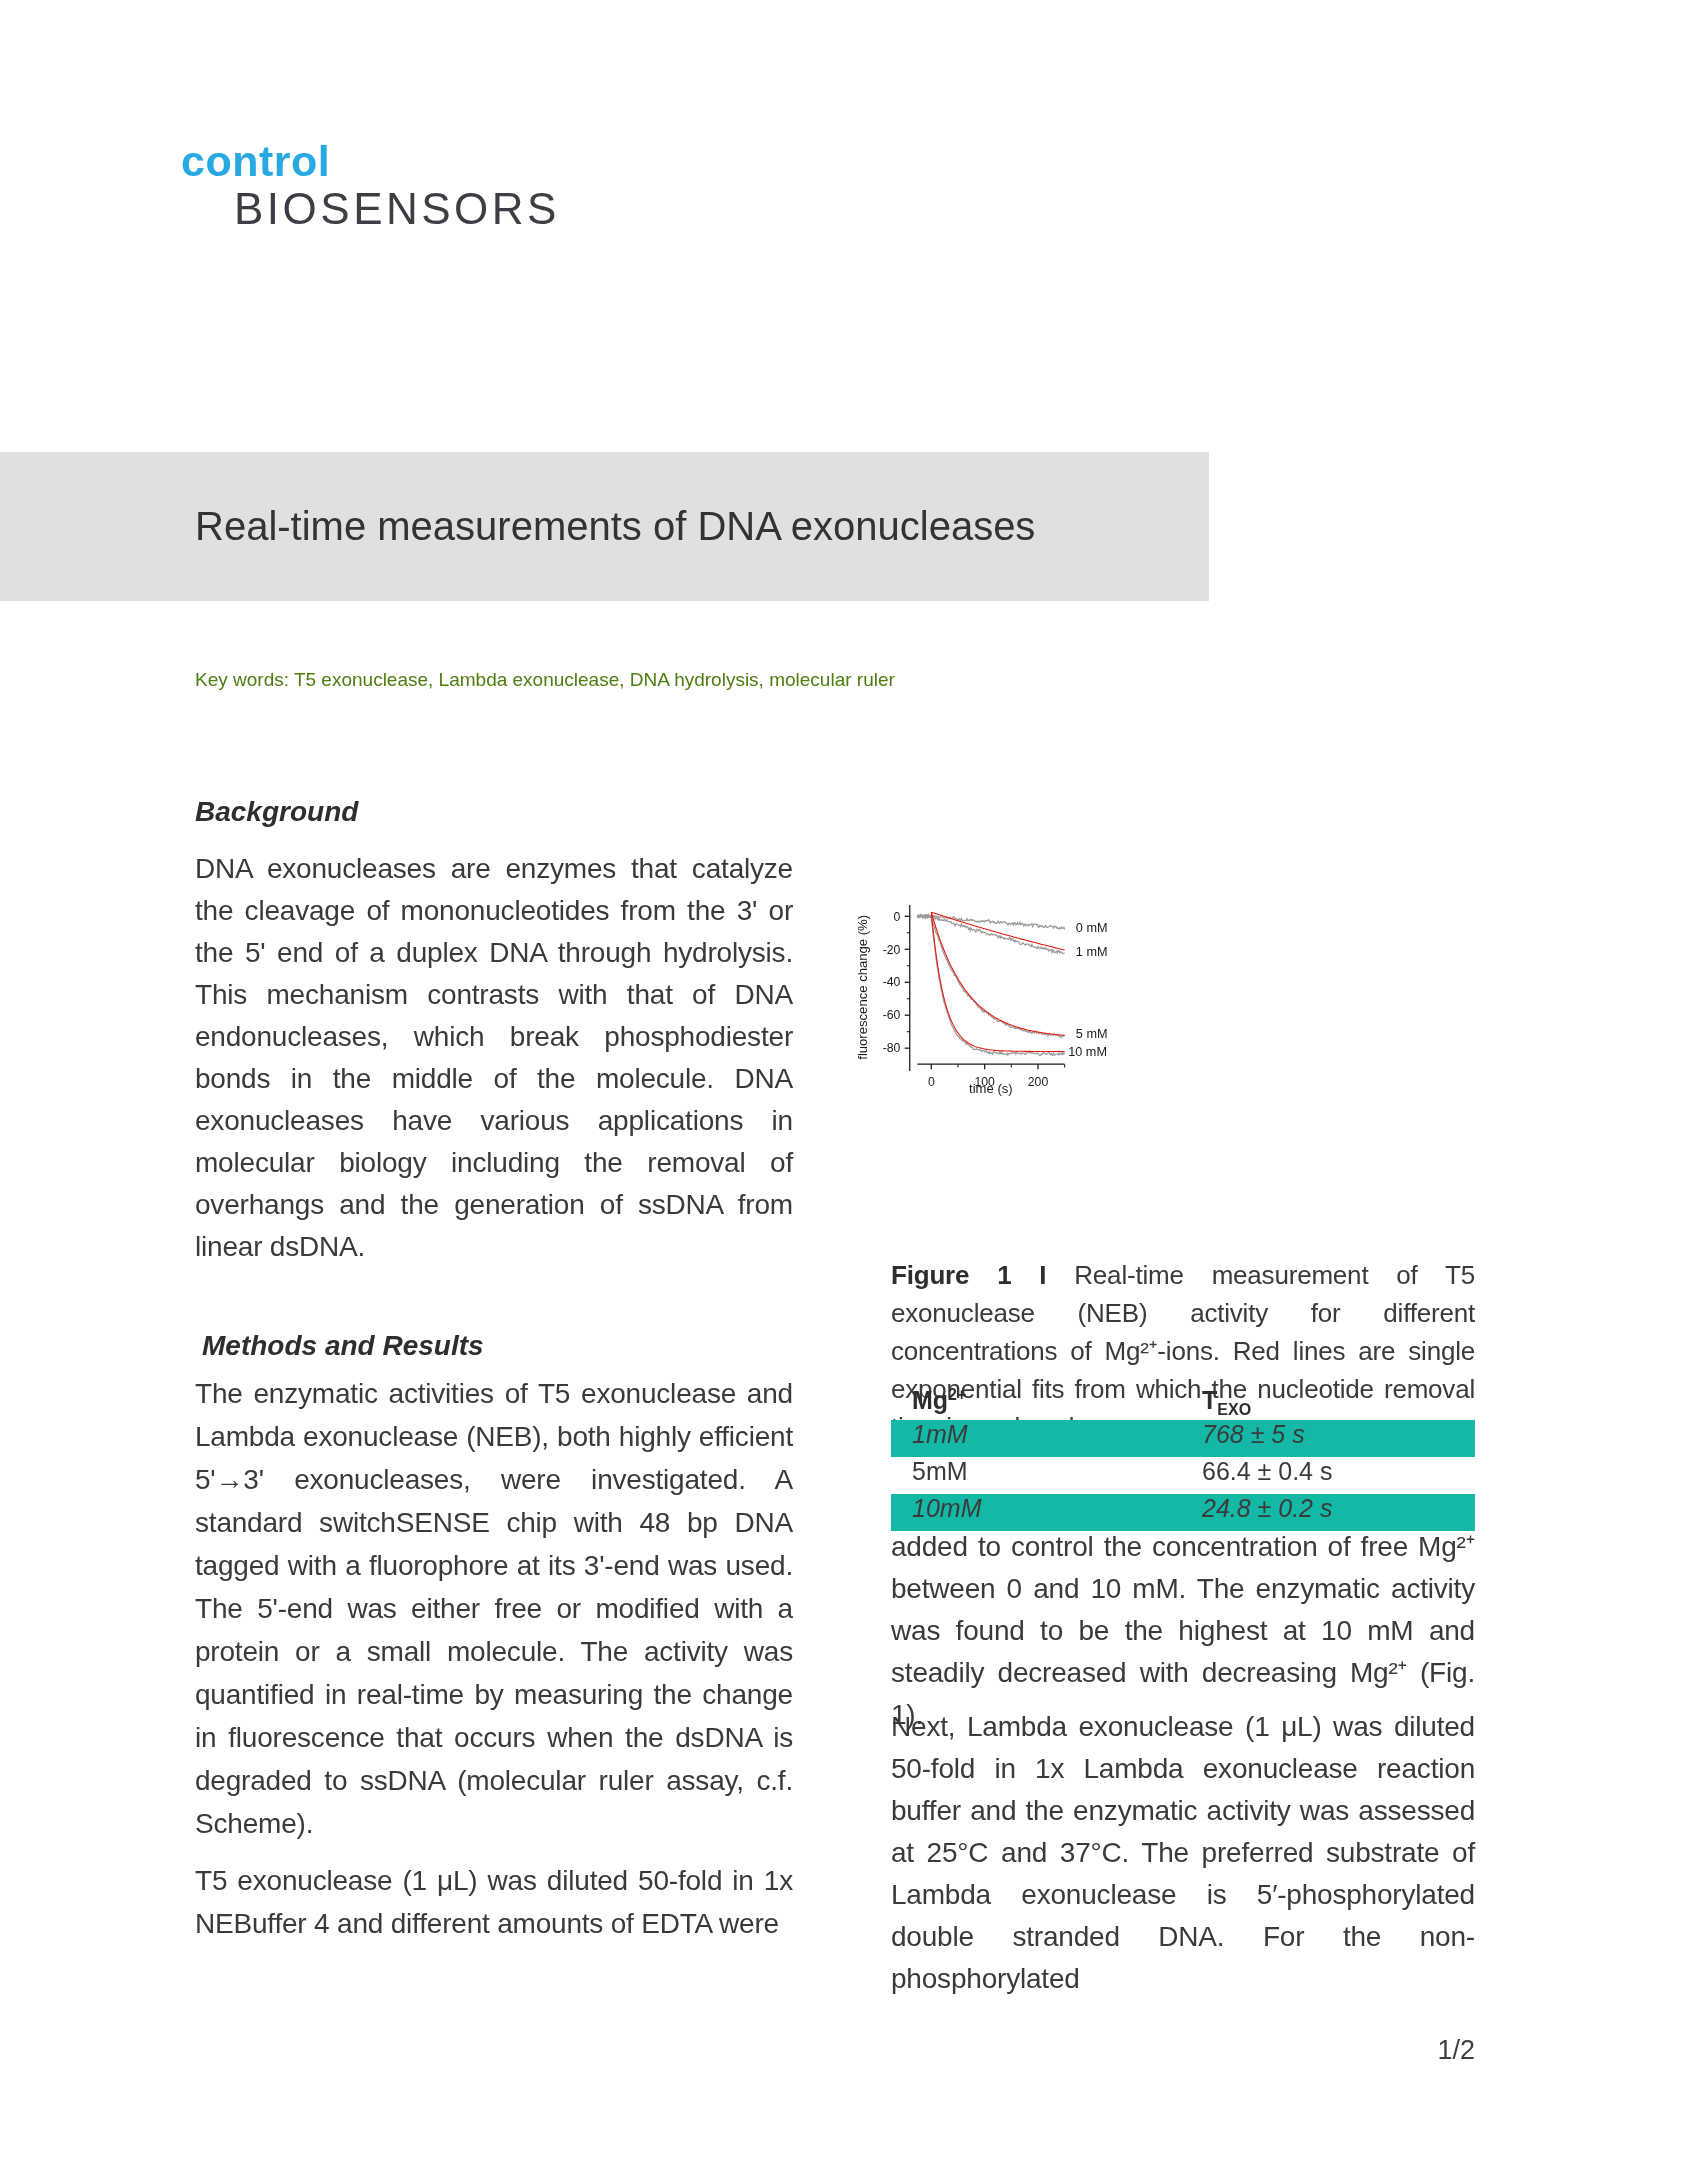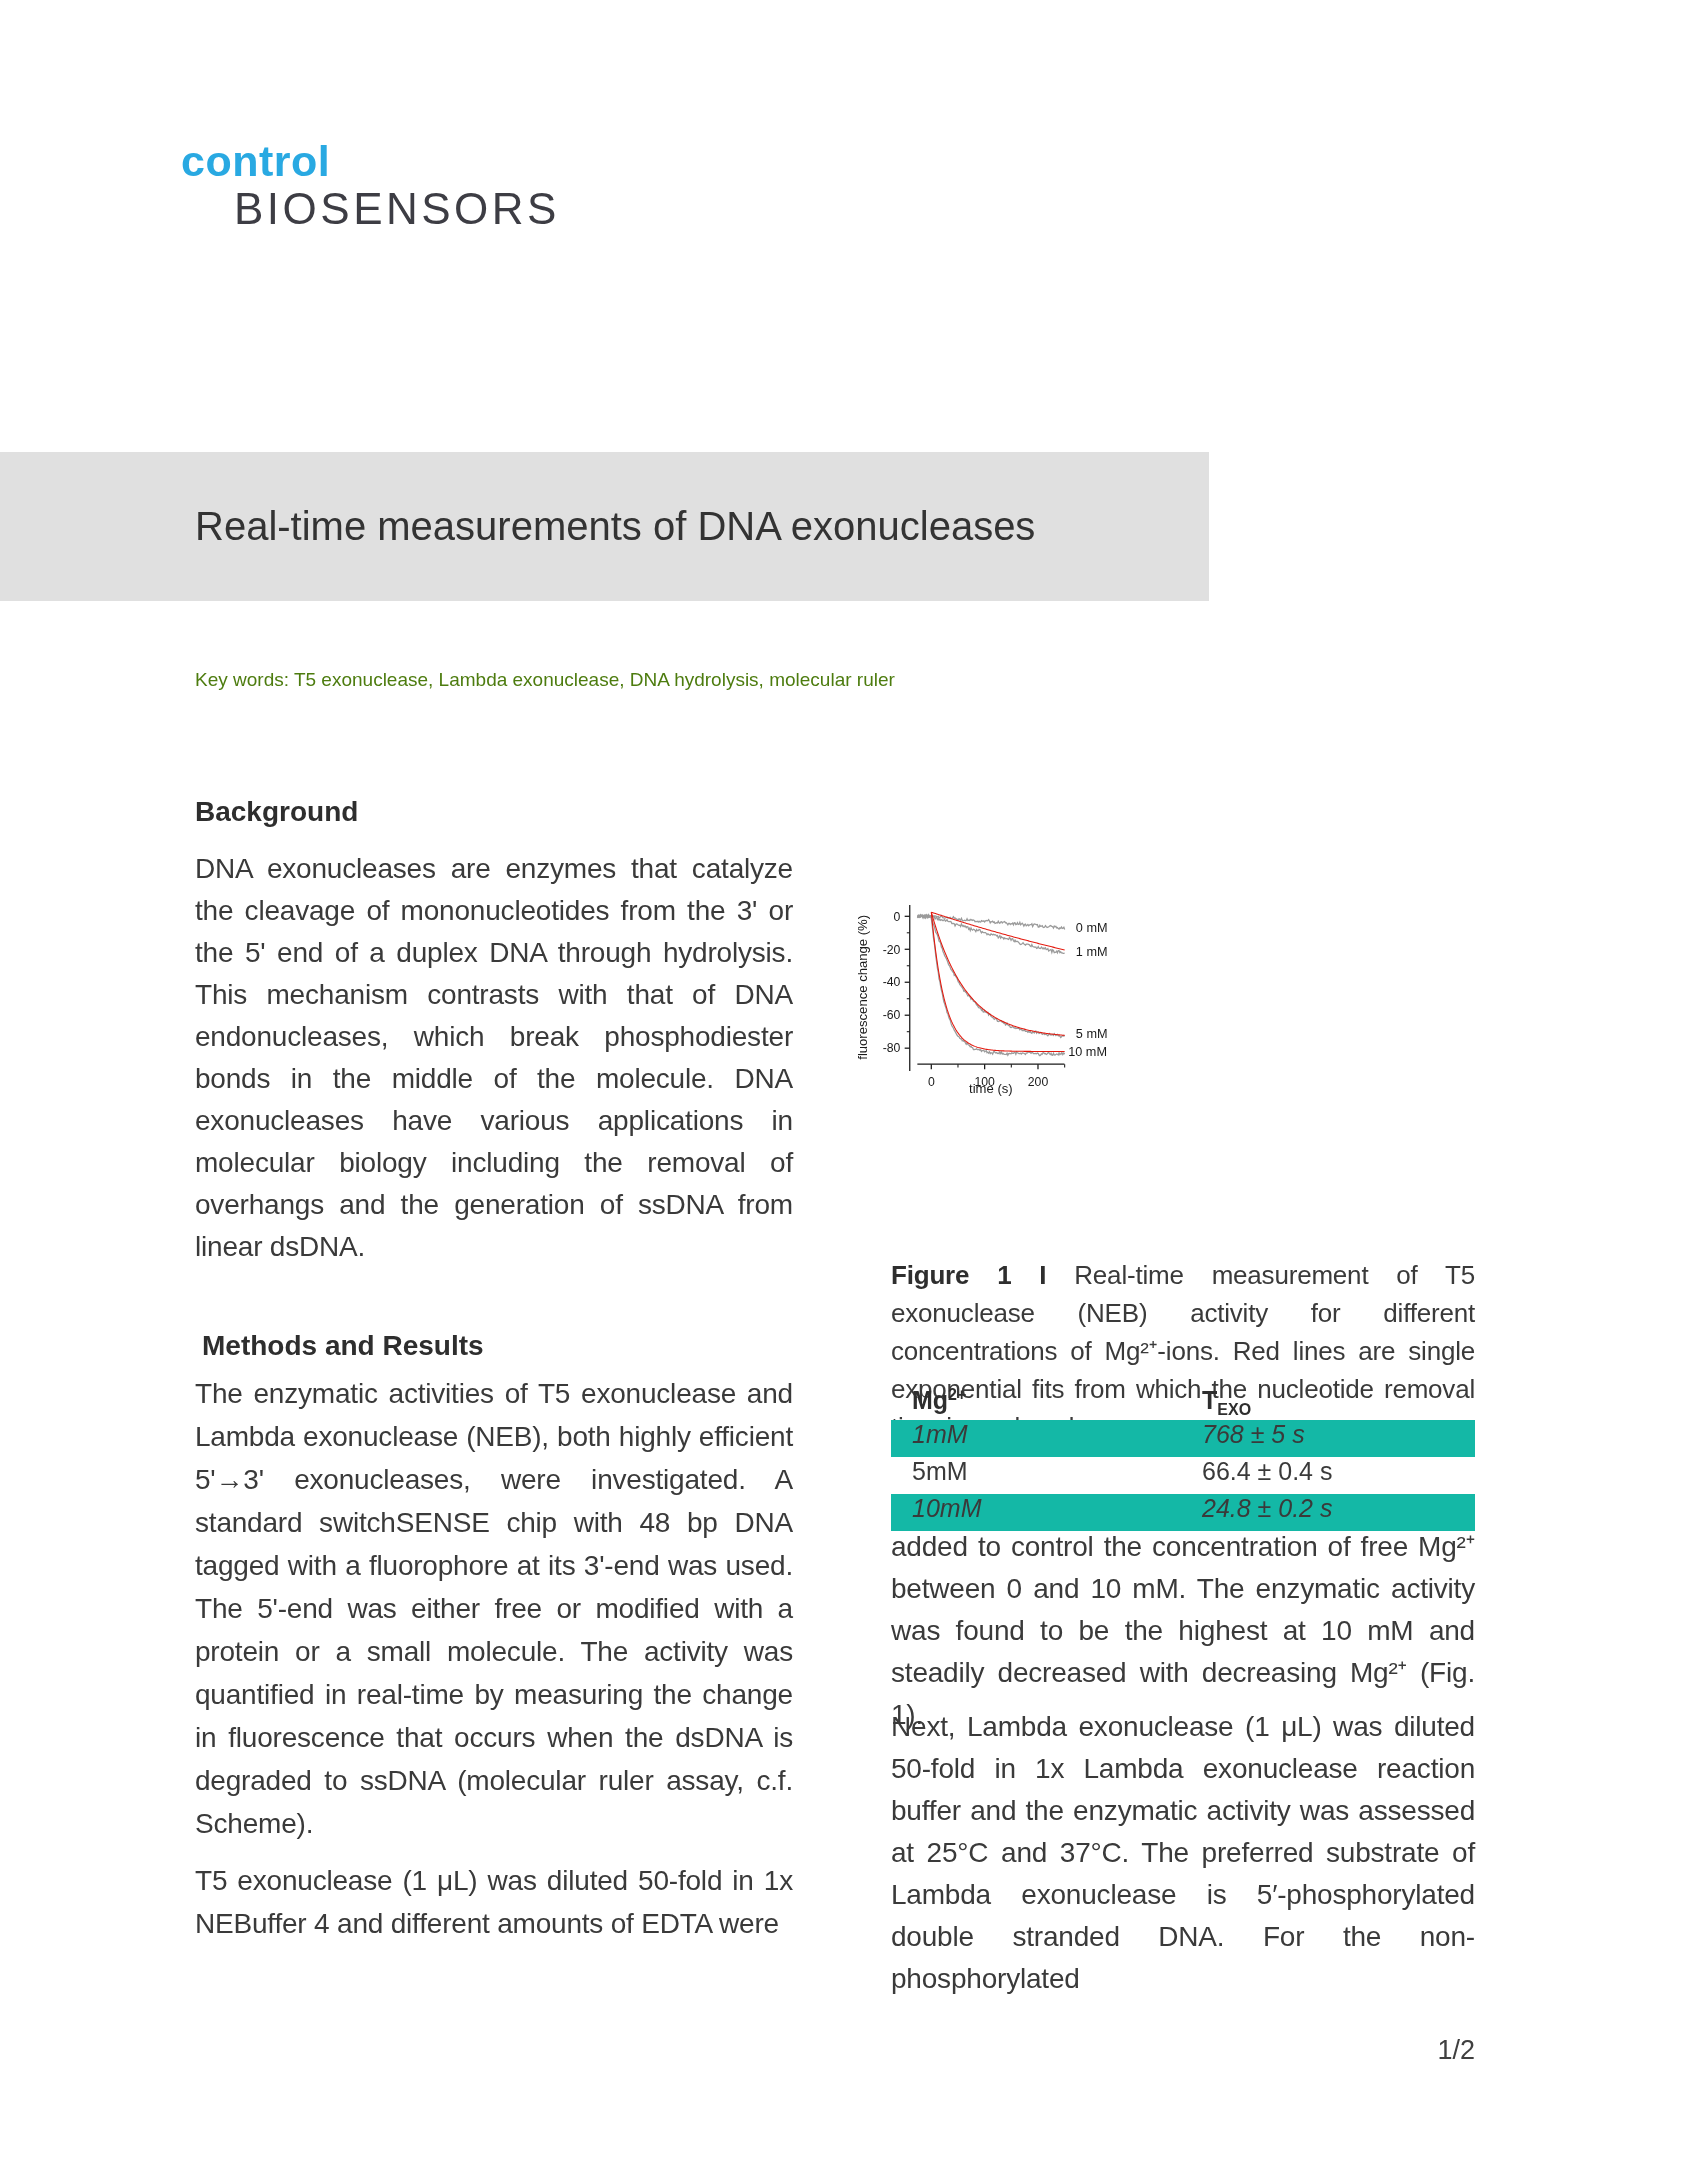--- a/index.html
+++ b/index.html
@@ -16,21 +16,21 @@
   .band1{top:365px;height:67px;}
   .band2{top:452px;height:149px;}
   .app-note{margin-left:195px;font-size:26px;font-weight:600;color:#1B9CD9;}
   .doc-title{margin:0 0 0 195px;font-size:40px;font-weight:400;color:#333333;}
 
   .keywords{left:195px;top:669px;font-size:19px;color:#4d7c0f;}
 
   
   .lc{left:195px;width:598px;}
   .rc{left:891px;width:584px;}
-  .col-heading{font-size:28px;font-weight:700;color:#2e2e2e;}
+  .col-heading{font-size:28px;font-weight:700;color:#2e2e2e;font-style:italic;}
   .body-text{font-size:28px;line-height:42px;text-align:justify;letter-spacing:-0.2px;}
   .lh43{line-height:43px;}
 
   
   .caption{top:1256px;font-size:26px;line-height:38px;text-align:justify;letter-spacing:-0.2px;}
   .caption strong{font-weight:700;color:#2e2e2e;}
 
   
   .mini-table{top:1386px;font-size:25px;color:#3a3a3a;}
   .trow,.thead{display:flex;align-items:flex-start;height:37px;}

